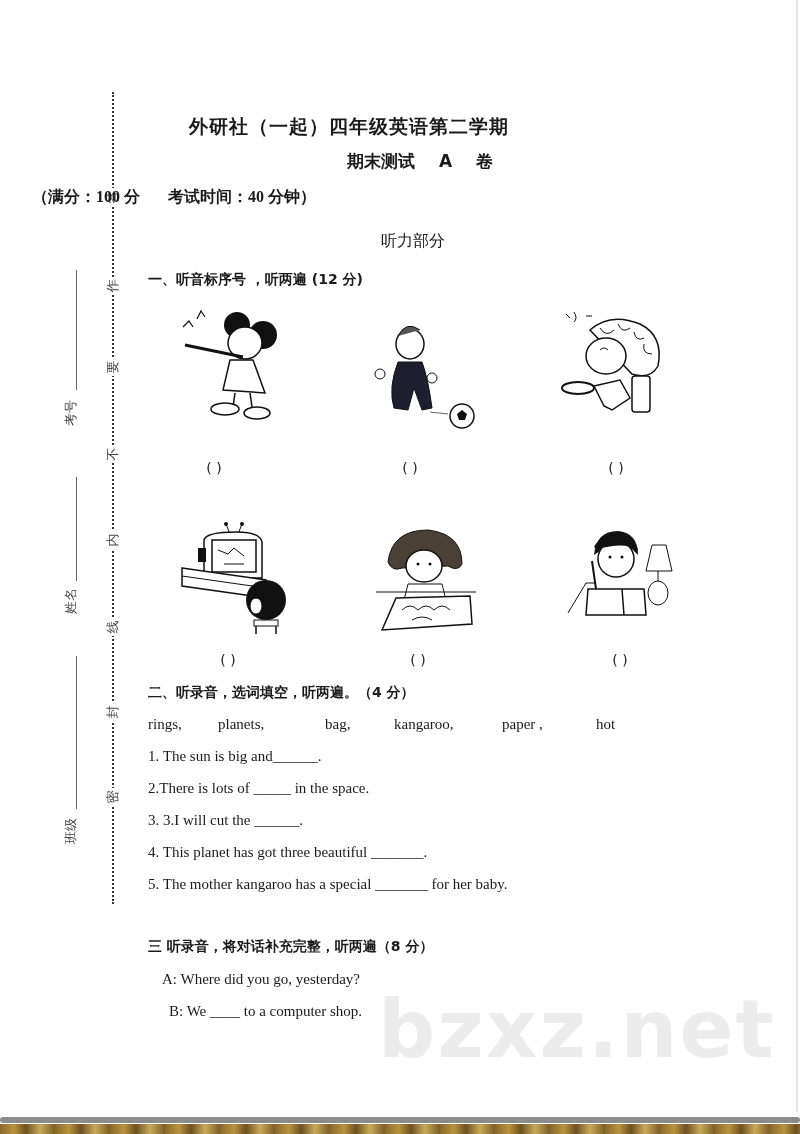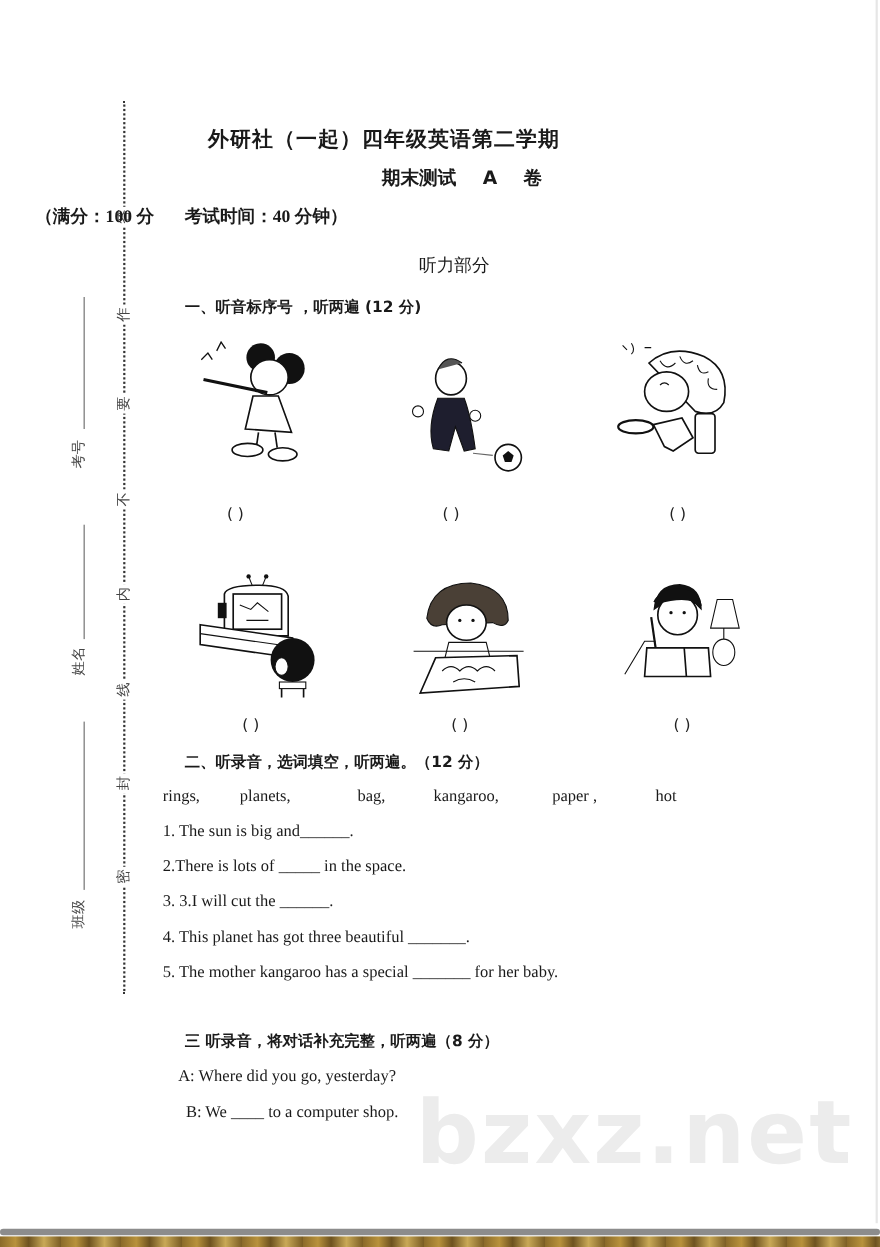--- a/index.html
+++ b/index.html
@@ -50,21 +50,21 @@
       font-size: 16px; font-weight: bold; padding-left: 32px; box-sizing: border-box;
     }
     .title3 .gap { display: inline-block; width: 28px; }
     .title4 {
       position: absolute; top: 231px; left: 0; width: 796px; text-align: center;
       font-family: "DejaVu Sans", sans-serif; font-size: 16px;
       padding-left: 30px; box-sizing: border-box;
     }
     .sec-head {
       position: absolute; left: 148px; font-family: "DejaVu Sans", sans-serif;
-      font-size: 14px; font-weight: bold; margin-left: 20px;
+      font-size: 14px; font-weight: bold;
     }
     .pic {
       position: absolute; width: 110px; height: 120px;
     }
     .paren {
       position: absolute; font-size: 14px; font-family: "DejaVu Sans", sans-serif;
       width: 40px; text-align: center; color: #222;
     }
     .wordbank {
       position: absolute; top: 716px; left: 148px; font-size: 15px;
@@ -199,21 +199,21 @@
       <circle cx="56" cy="32" r="1.5" fill="#111"></circle>
     <line x1="26" y1="36" x2="30" y2="64" stroke="#111" stroke-width="2"></line>
     <path d="M86 20 L100 20 L106 46 L80 46 Z" fill="#fff" stroke="#111"></path>
     <line x1="92" y1="46" x2="92" y2="56" stroke="#111"></line>
     <ellipse cx="92" cy="68" rx="10" ry="12" fill="#fff" stroke="#111"></ellipse>
     <path d="M2 88 L20 58 L30 58" stroke="#111" fill="none"></path>
     <path d="M22 64 L56 64 L58 90 L20 90 Z M56 64 L78 64 L80 90 L58 90" fill="#fff" stroke="#111" stroke-width="1.5"></path>
   </svg>
   <div class="paren" style="left:600px;top:652px">(    )</div>
 
-  <div class="sec-head" style="top:684px">二、听录音，选词填空，听两遍。（12 分）</div>
+  <div class="sec-head" style="top:684px">二、听录音，选词填空，听两遍。（4 分）</div>
   <div class="wordbank">
     <span style="left:0">rings,</span>
     <span style="left:70px">planets,</span>
     <span style="left:177px">bag,</span>
     <span style="left:246px">kangaroo,</span>
     <span style="left:354px">paper ,</span>
     <span style="left:448px">hot</span>
   </div>
   <div class="q" style="top:748px">1. The sun is big and______.</div>
   <div class="q" style="top:780px">2.There is lots of _____ in the space.</div>

